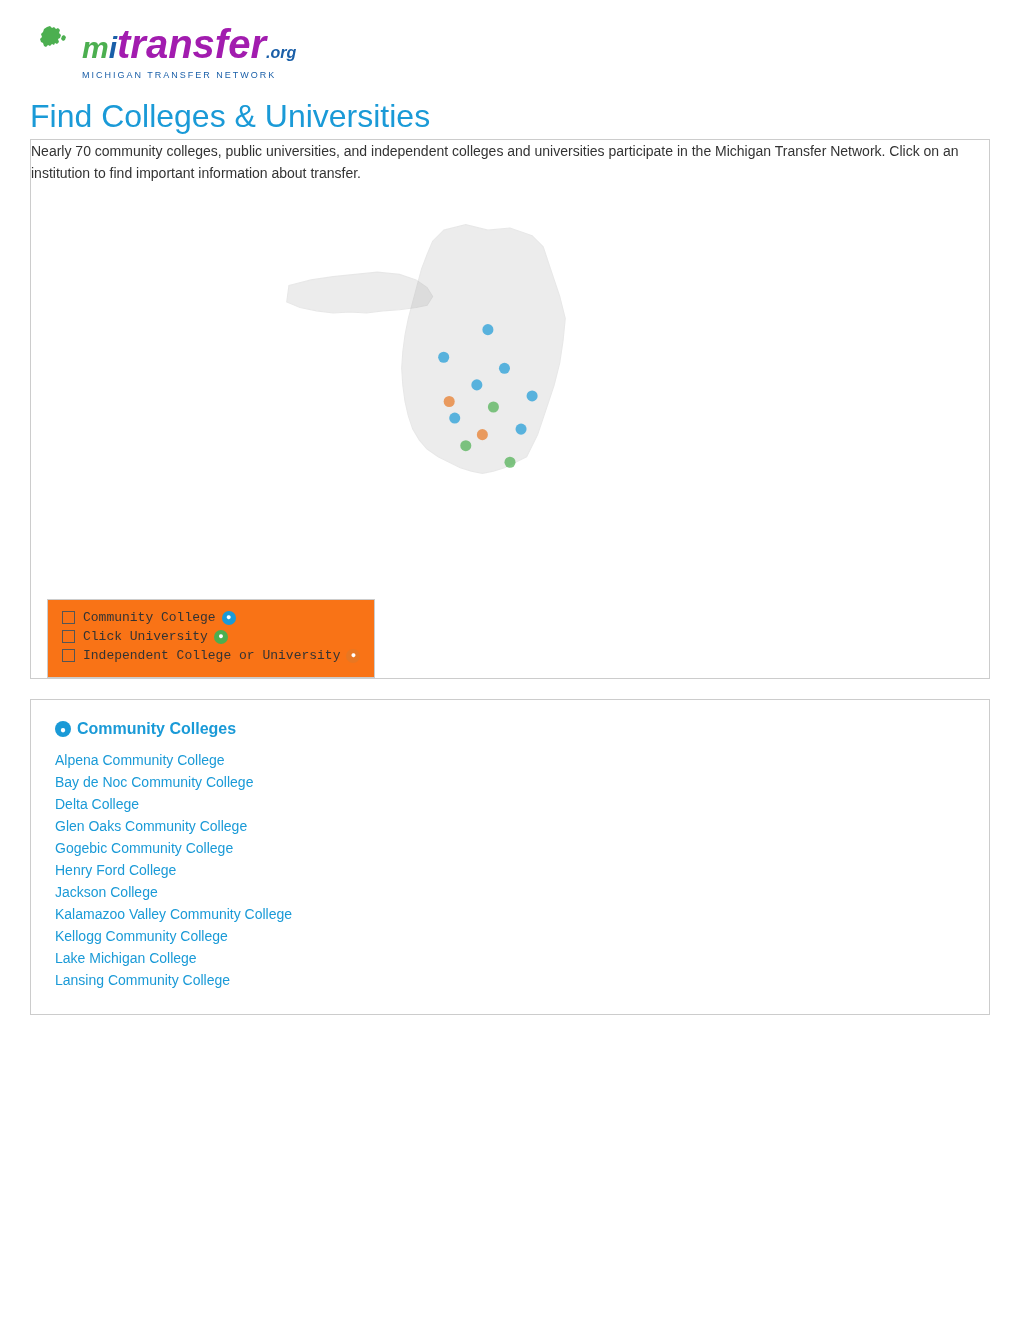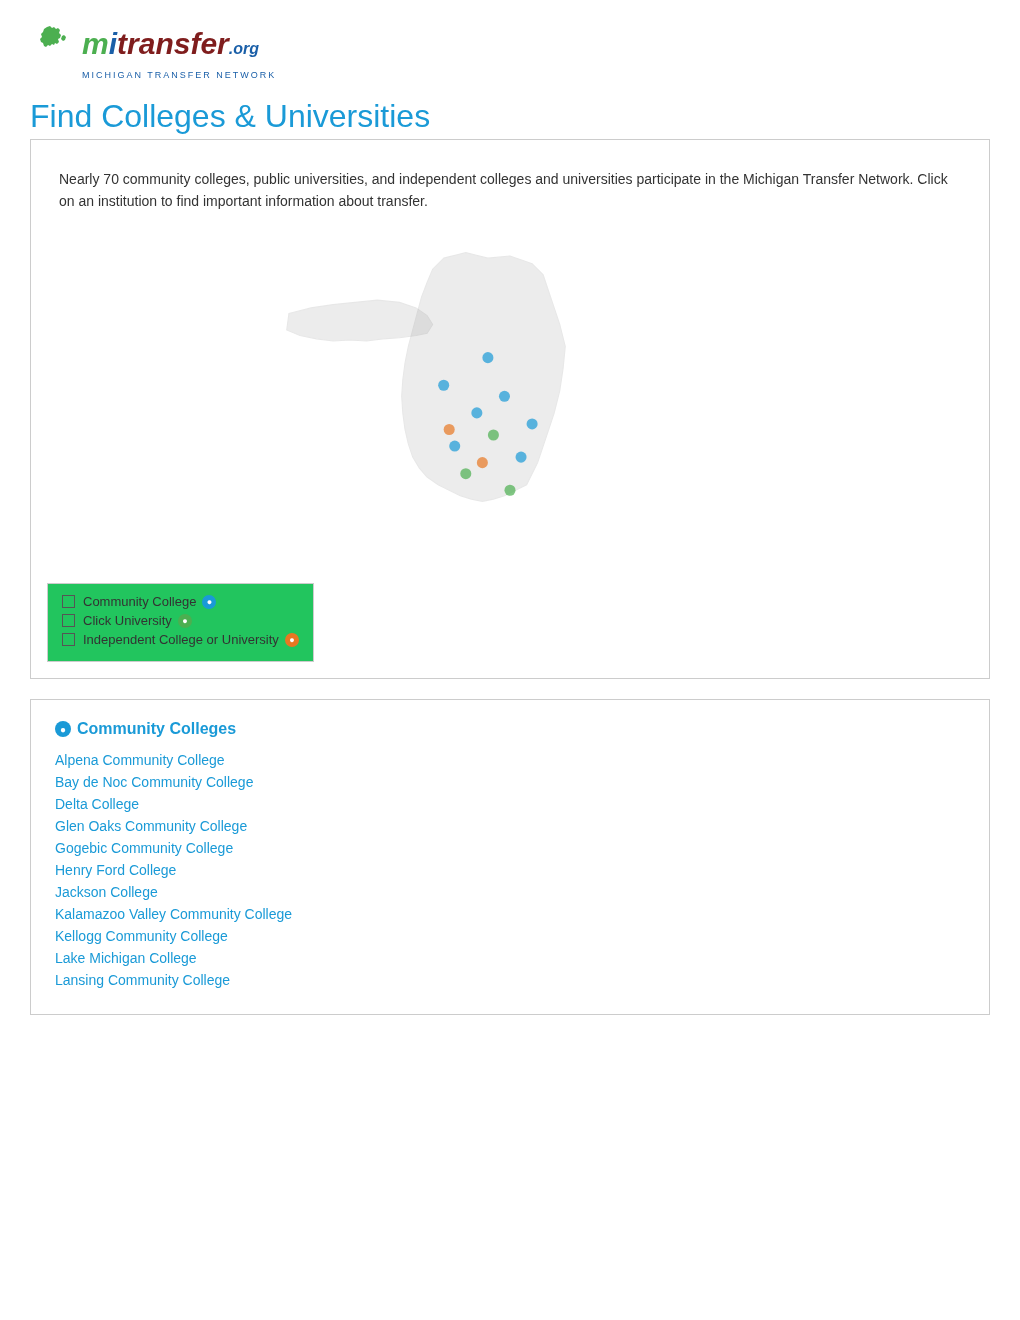--- a/index.html
+++ b/index.html
@@ -39,21 +39,21 @@
     .page-title {
       font-size: 32px;
       color: #1a9ad7;
       font-weight: normal;
       margin-bottom: 4px;
     }
 
     
     .map-container {
       border: 1px solid #ccc;
-      padding: 28px;
+      padding: 0;
       margin-bottom: 20px;
       min-height: 540px;
       position: relative;
       background: #fff;
     }
 
     .map-intro-text {
       font-size: 14px;
       color: #333;
       line-height: 1.6;
@@ -64,26 +64,27 @@
     .map-svg-area {
       width: 100%;
       height: 420px;
       background: #fff;
       position: relative;
     }
 
     
     .map-legend {
       position: absolute;
-      bottom: 16px;
+      bottom: 0;
       left: 16px;
       border: 1px solid #ccc;
       padding: 10px 14px;
-      background: #22c55e;
+      background: #f97316;
       font-size: 13px;
+      font-family: Liberation Mono, monospace;
     }
     .legend-item {
       display: flex;
       align-items: center;
       margin-bottom: 4px;
     }
     .legend-checkbox {
       width: 13px;
       height: 13px;
       border: 1px solid #555;
@@ -163,21 +164,21 @@
         <svg class="logo-icon" viewBox="0 0 48 48" xmlns="http://www.w3.org/2000/svg">
           <g fill="#4caf50">
 
             <path d="M20,6 L22,8 L24,7 L26,9 L28,8 L30,10 L29,13 L31,15 L30,18 L28,19 L29,22 L27,24 L25,23 L24,25 L22,24 L20,26 L18,25 L16,27 L14,26 L13,23 L11,22 L10,19 L12,17 L11,14 L13,12 L14,9 L17,7 Z"></path>
             <path d="M32,16 L34,15 L36,17 L35,20 L33,21 L31,19 L32,16 Z"></path>
           </g>
         </svg>
         <span style="display:flex;align-items:baseline;">
           <span style="font-size:30px;font-weight:900;font-style:italic;color:#4caf50;">m</span>
             <span style="font-size:30px;font-weight:900;font-style:italic;color:#1a5fa8;">i</span>
-            <span style="font-size:30px;font-weight:900;font-style:italic;color:#7f1d1d;">transfer</span>
+            <span style="font-size:40px;font-weight:900;font-style:italic;color:#a21caf;">transfer</span>
             <span style="font-size:16px;font-style:italic;color:#1a5fa8;vertical-align:super;font-weight:900;">.org</span>
         </span>
       </div>
       <div style="font-size:9px;letter-spacing:2px;color:#1a5fa8;text-transform:uppercase;margin-left:52px;margin-top:2px;">MICHIGAN TRANSFER NETWORK</div>
     </div>
   </div>
 
   <h1 class="page-title">Find Colleges &amp; Universities</h1>
 
   <div class="map-container">

